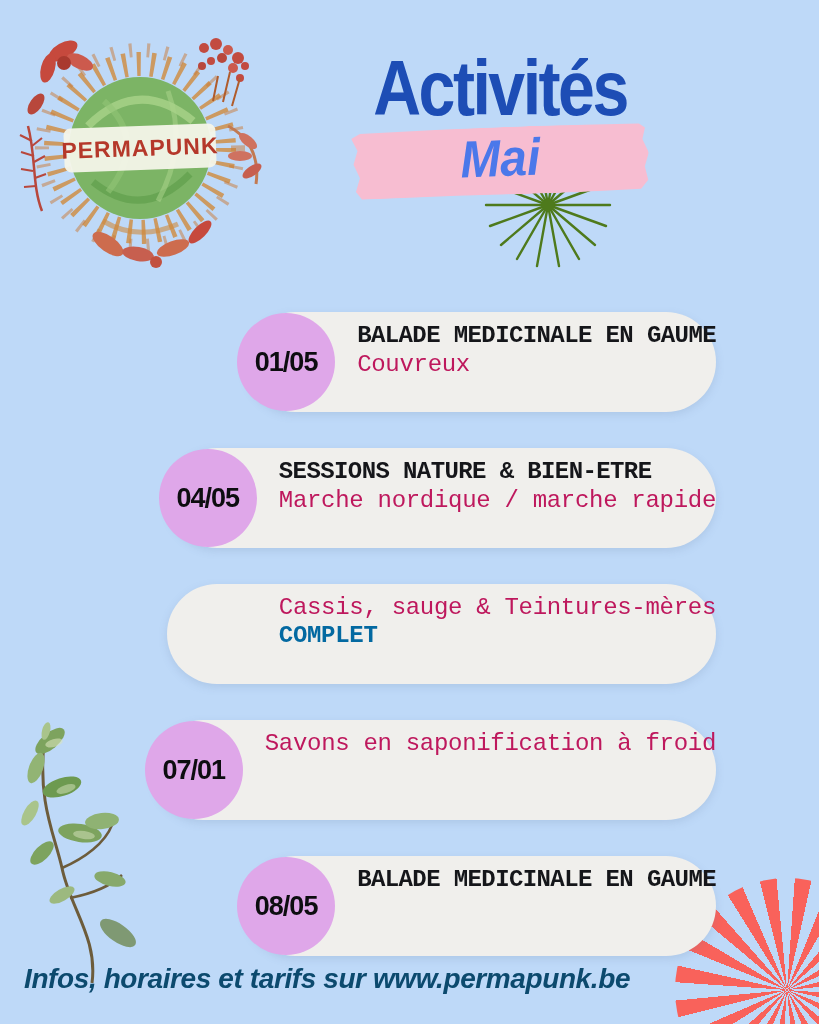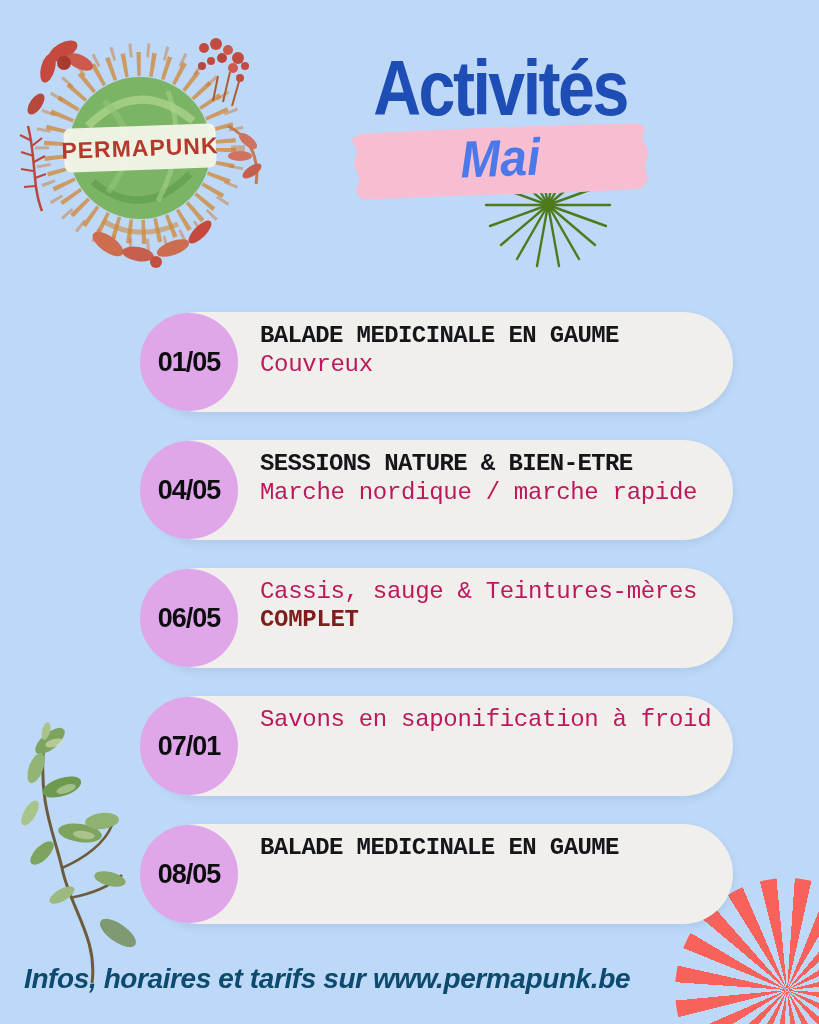--- a/index.html
+++ b/index.html
@@ -22,37 +22,37 @@
   }
   .month-text {
     font-size:52px; font-style:italic; font-weight:bold; color:#4b78ea;
     transform:scaleX(.92); padding-bottom:6px;
   }
   .palm-fan { position:absolute; left:474px; top:131px; z-index:2; }
   .logo { position:absolute; left:8px; top:6px; z-index:2; }
 
   
   .events {
-    position:absolute; left:148px; top:312px; width:585px; z-index:4;
-    display:flex; flex-direction:column; gap:28px;
+    position:absolute; left:131px; top:312px; width:585px; z-index:4;
+    display:flex; flex-direction:column; gap:36px;align-items:flex-end;
   }
   .event-card {
     position:relative; height:100px; background:#f0efec; border-radius:52px;
     box-shadow:0 3px 8px rgba(100,120,160,.18);
   }
   .event-date {
     position:absolute; left:-8px; top:1px; width:98px; height:98px;
     border-radius:50%; background:#dfa7e9;
     display:flex; align-items:center; justify-content:center;
     font-weight:bold; font-size:27px; letter-spacing:-1px; color:#0d0d10;
   }
   .event-body { margin-left:112px; padding-top:9px;font-family:Liberation Mono, monospace; }
   .event-title  { font-size:24px; font-weight:bold; color:#15161a; letter-spacing:-0.6px; line-height:29px; }
   .event-subtitle { font-size:24px; color:#be185d; letter-spacing:-0.3px; line-height:29px; }
-  .event-status { font-size:24px; font-weight:bold; color:#7f1d1d; line-height:27px; letter-spacing:-0.3px; }
+  .event-status { font-size:24px; font-weight:bold; color:#0369a1; line-height:27px; letter-spacing:-0.3px; }
   .event-status:empty { display:none; }
 
   
   .plant { position:absolute; left:0; top:683px; z-index:1; }
   .starburst {
     position:absolute; left:675px; top:878px; width:224px; height:224px;
     border-radius:50%; z-index:2;
     background:repeating-conic-gradient(from 4deg, #f9625b 0deg 8.6deg, transparent 8.6deg 18deg);
   }
   .footer-text {
@@ -157,21 +157,20 @@
     <div class="event-card">
       <div class="event-date">04/05</div>
       <div class="event-body">
         <div class="event-title">SESSIONS NATURE &amp; BIEN-ETRE</div>
         <div class="event-subtitle">Marche nordique / marche rapide</div>
 
       </div>
     </div>
 
     <div class="event-card">
-      <div class="event-date">06/05</div>
       <div class="event-body">
         <div class="event-subtitle">Cassis, sauge &amp; Teintures-mères</div>
         <div class="event-status">COMPLET</div>
       </div>
     </div>
 
     <div class="event-card">
       <div class="event-date">07/01</div>
       <div class="event-body">
         <div class="event-subtitle">Savons en saponification à froid</div>

